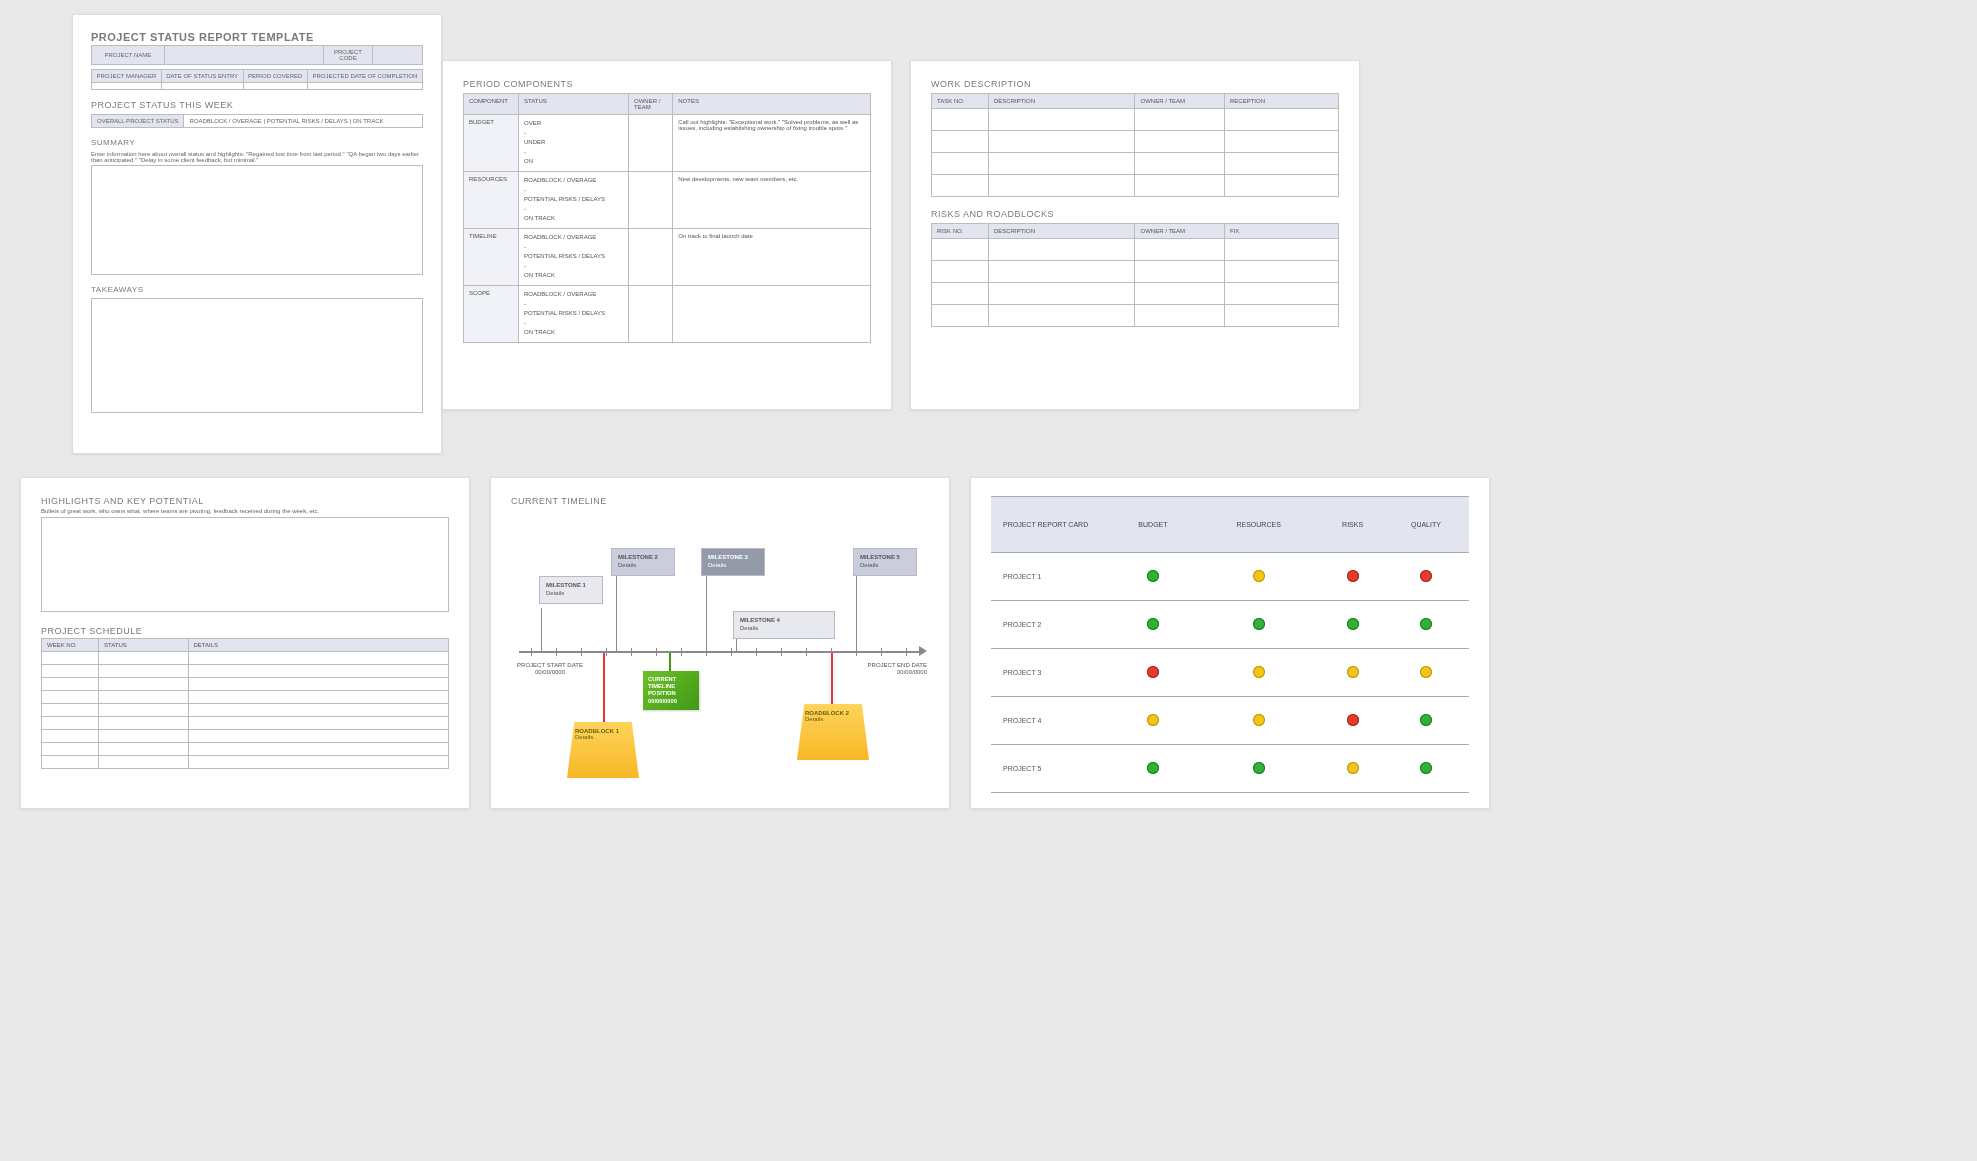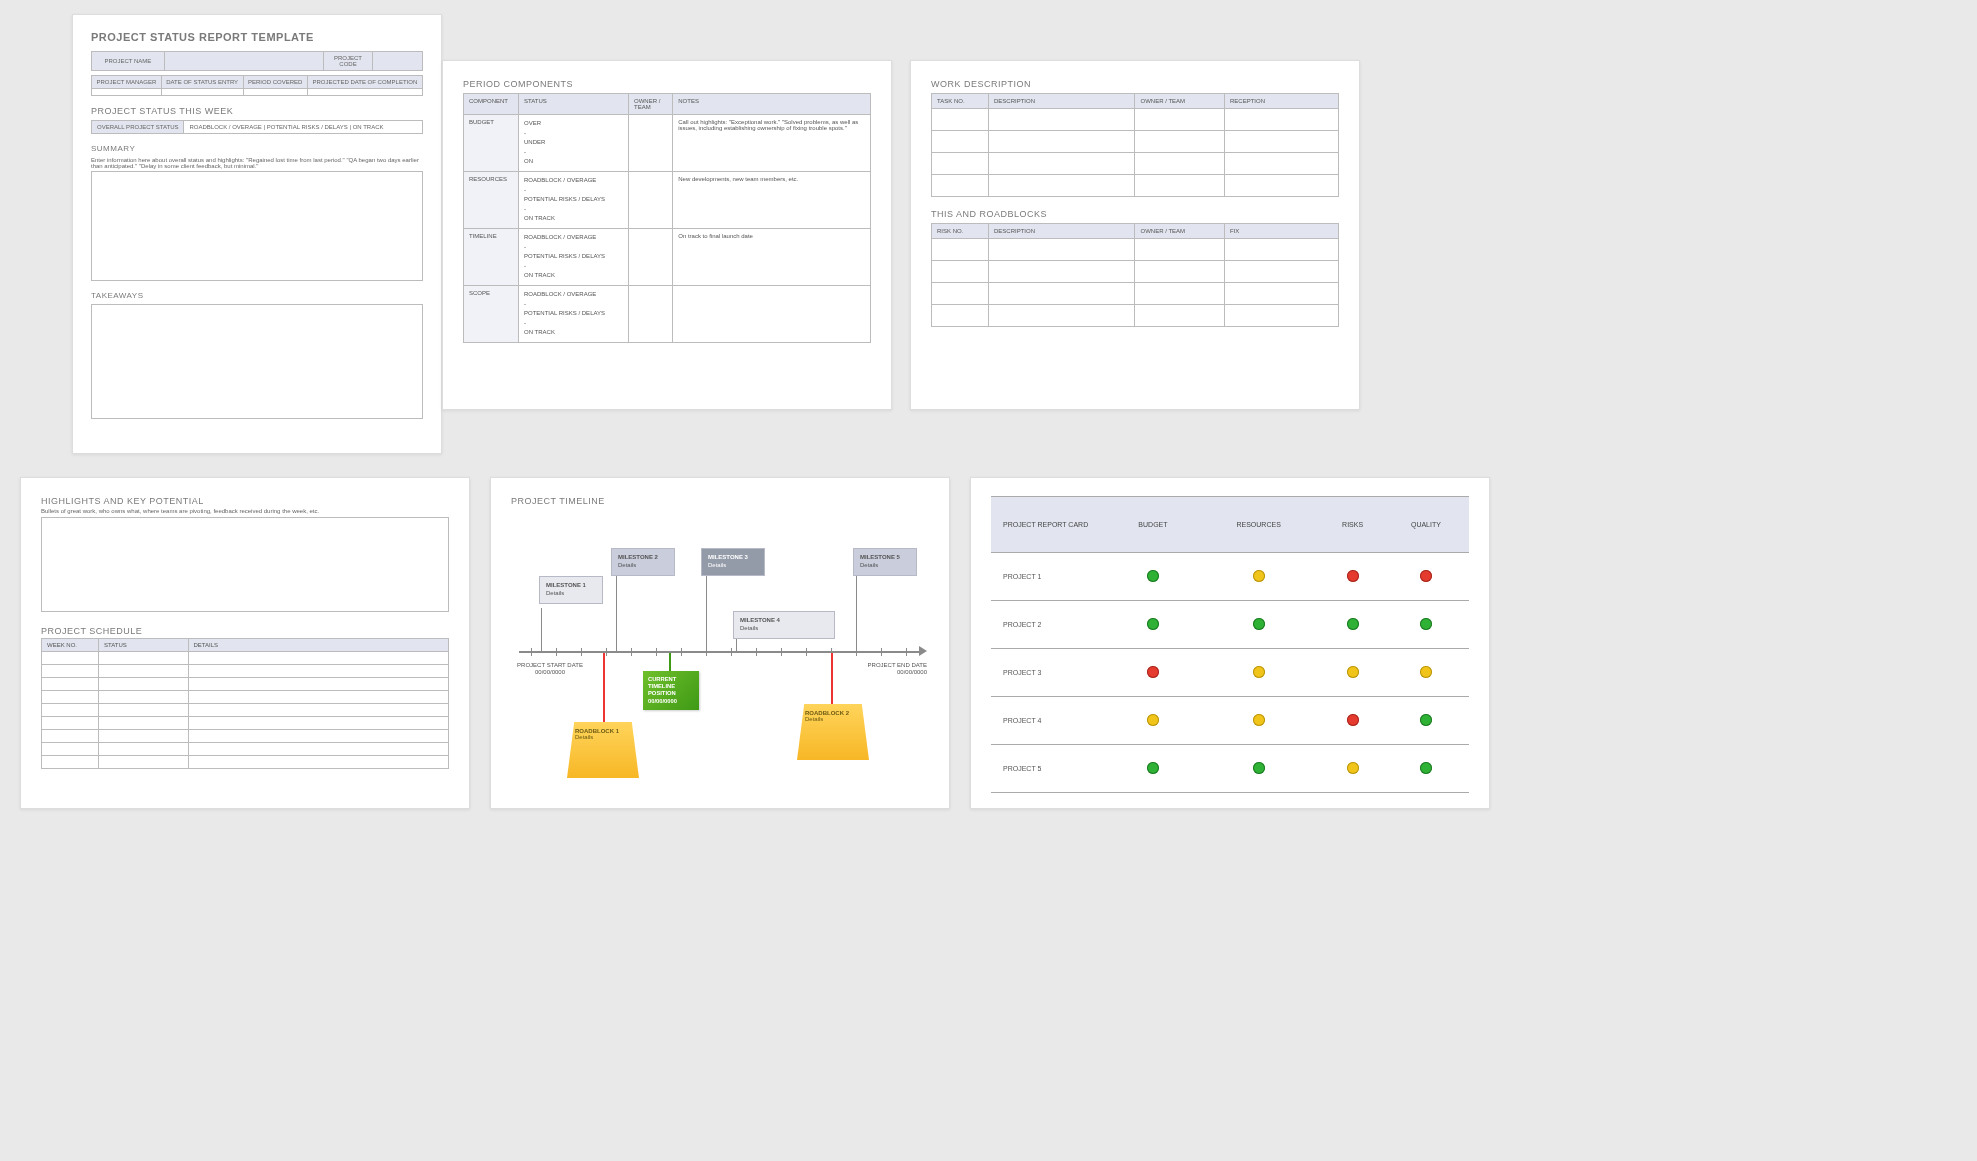--- a/index.html
+++ b/index.html
@@ -3,21 +3,21 @@
 <meta charset="utf-8">
 <style>
   * { box-sizing: border-box; margin: 0; padding: 0; }
   html, body { width: 1977px; height: 1161px; background: #e9e9e9; font-family: Arial, Helvetica, sans-serif; color: #555; }
   .canvas { position: relative; width: 1977px; height: 1161px; }
 
   .page { position: absolute; background: #fff; border: 1px solid #ddd; box-shadow: 0 1px 3px rgba(0,0,0,0.08); }
 
   
   #p1 { left: 72px; top: 14px; width: 370px; height: 440px; padding: 16px 18px; font-size: 6.5px; color: #666; }
-  #p1 .title { font-size: 11px; font-weight: 700; letter-spacing: .5px; color: #7a7a7a; margin-bottom: 8px; }
+  #p1 .title { font-size: 11px; font-weight: 700; letter-spacing: .5px; color: #7a7a7a; margin-bottom: 2px; }
   #p1 table { border-collapse: collapse; width: 100%; font-size: 6px; }
   #p1 th, #p1 td { border: 1px solid #bcbcbc; padding: 3px 4px; text-align: center; font-weight: 400; background: #fff; }
   #p1 .hdr th, #p1 .hdr td { background: #e2e5ef; }
   #p1 .row2 th { background: #fff; }
   #p1 .sec { font-size: 9px; letter-spacing: .5px; margin: 10px 0 4px; color: #7a7a7a; }
   #p1 .statusbar { display: flex; border: 1px solid #bcbcbc; }
   #p1 .statusbar > div { padding: 3px 5px; font-size: 6px; }
   #p1 .statusbar .lead { background: #e2e5ef; border-right: 1px solid #bcbcbc; }
   #p1 .hint { font-size: 6px; color: #666; margin-top: 2px; }
   #p1 .box { border: 1px solid #bcbcbc; height: 110px; margin-top: 2px; }
@@ -206,21 +206,21 @@
           </tr>
           <tr>
             <td></td>
             <td></td>
             <td></td>
             <td></td>
           </tr>
         </tbody>
     </table>
     <div class="gap"></div>
-    <div class="sec">THIS AND ROADBLOCKS</div>
+    <div class="sec">RISKS AND ROADBLOCKS</div>
     <table>
       <thead>
           <tr>
         <th style="width:14%">RISK NO.</th>
         <th style="width:36%">DESCRIPTION</th>
         <th style="width:22%">OWNER / TEAM</th>
         <th style="width:28%">FIX</th>
       </tr>
         </thead>
       <tbody id="p3-body2">
@@ -309,21 +309,21 @@
           <tr>
             <td></td>
             <td></td>
             <td></td>
           </tr>
         </tbody>
     </table>
   </div>
 
   <div id="p5" class="page">
-    <div class="sec">PROJECT TIMELINE</div>
+    <div class="sec">CURRENT TIMELINE</div>
     <div class="tl">
       <div class="axis"></div>
       <div class="arrow"></div>
 
       <div class="tick" style="left:20px"></div>
         <div class="tick" style="left:45px"></div>
         <div class="tick" style="left:70px"></div>
       <div class="tick" style="left:95px"></div>
         <div class="tick" style="left:120px"></div>
         <div class="tick" style="left:145px"></div>

